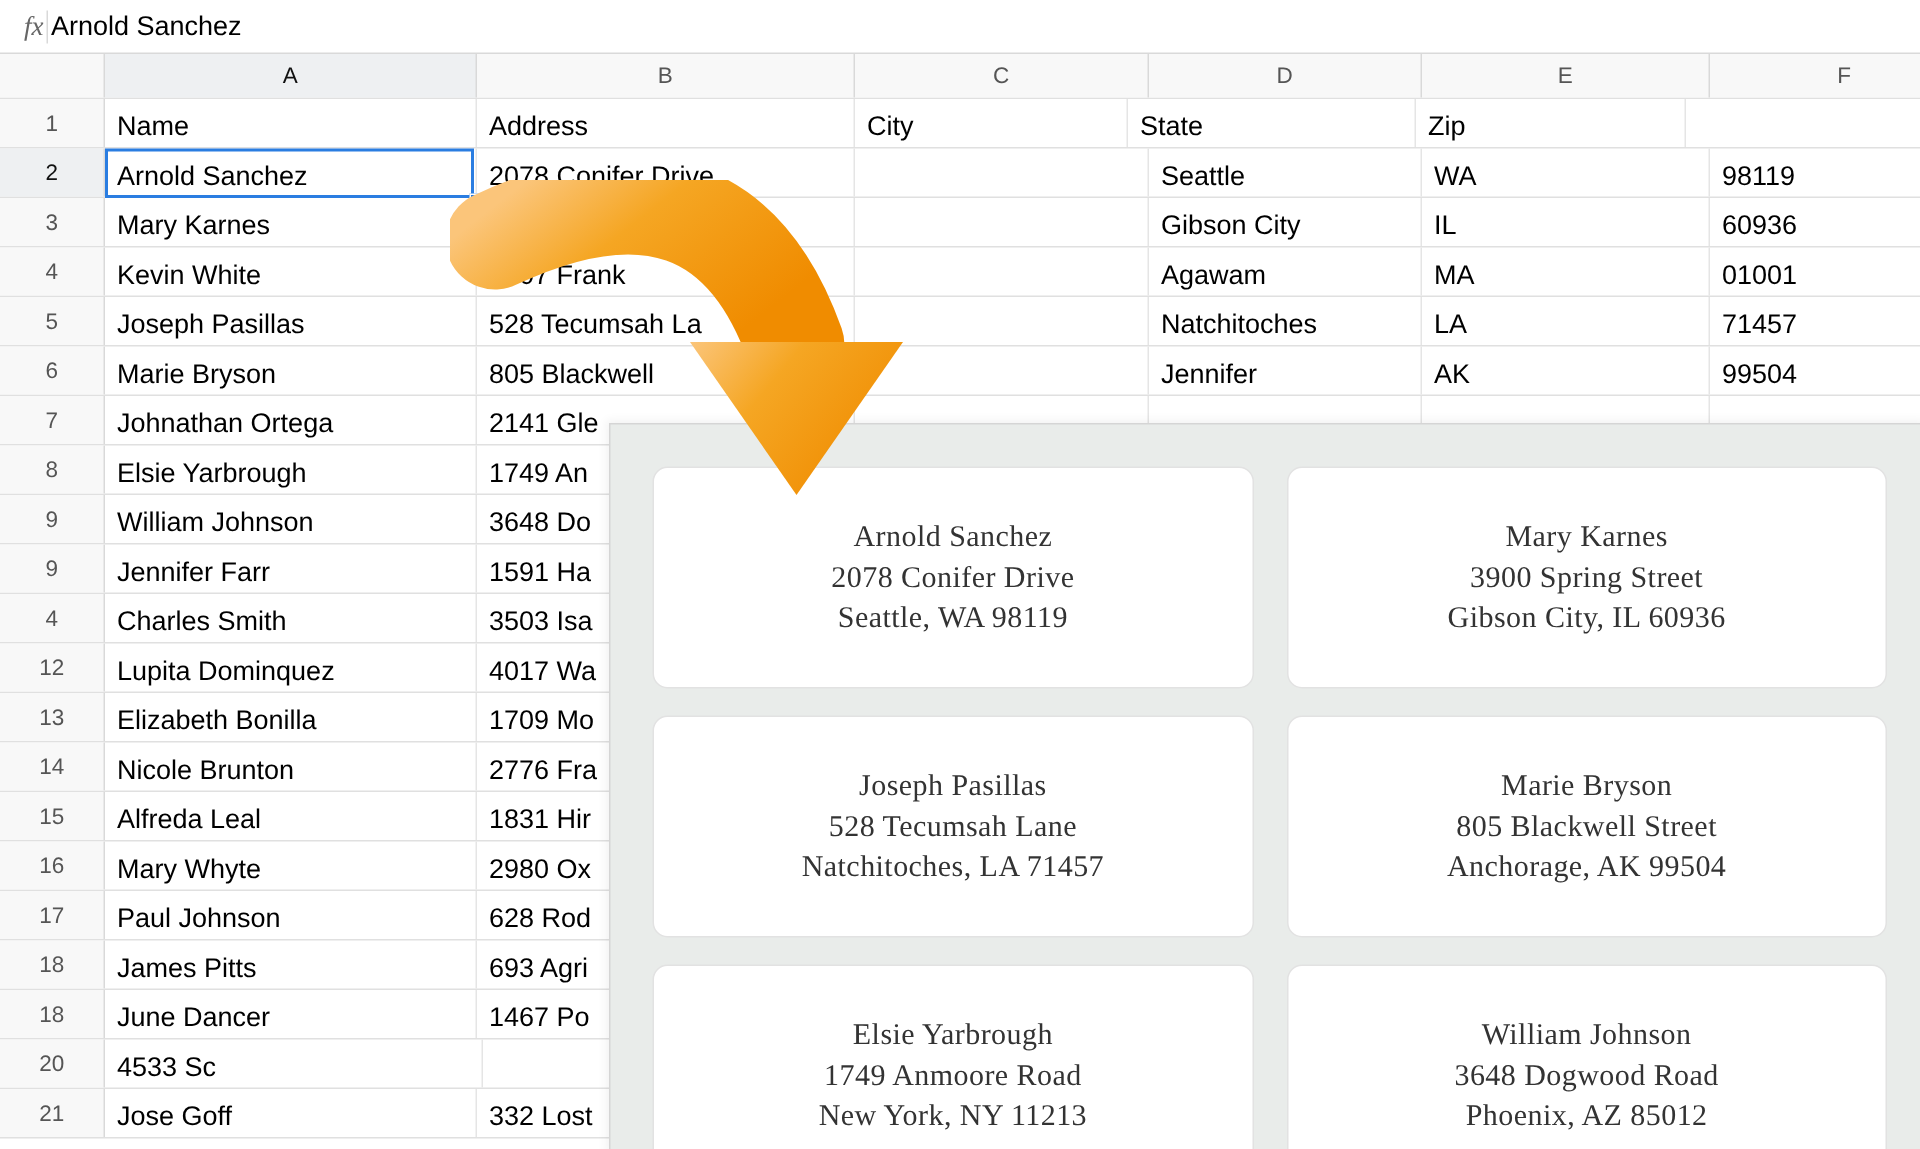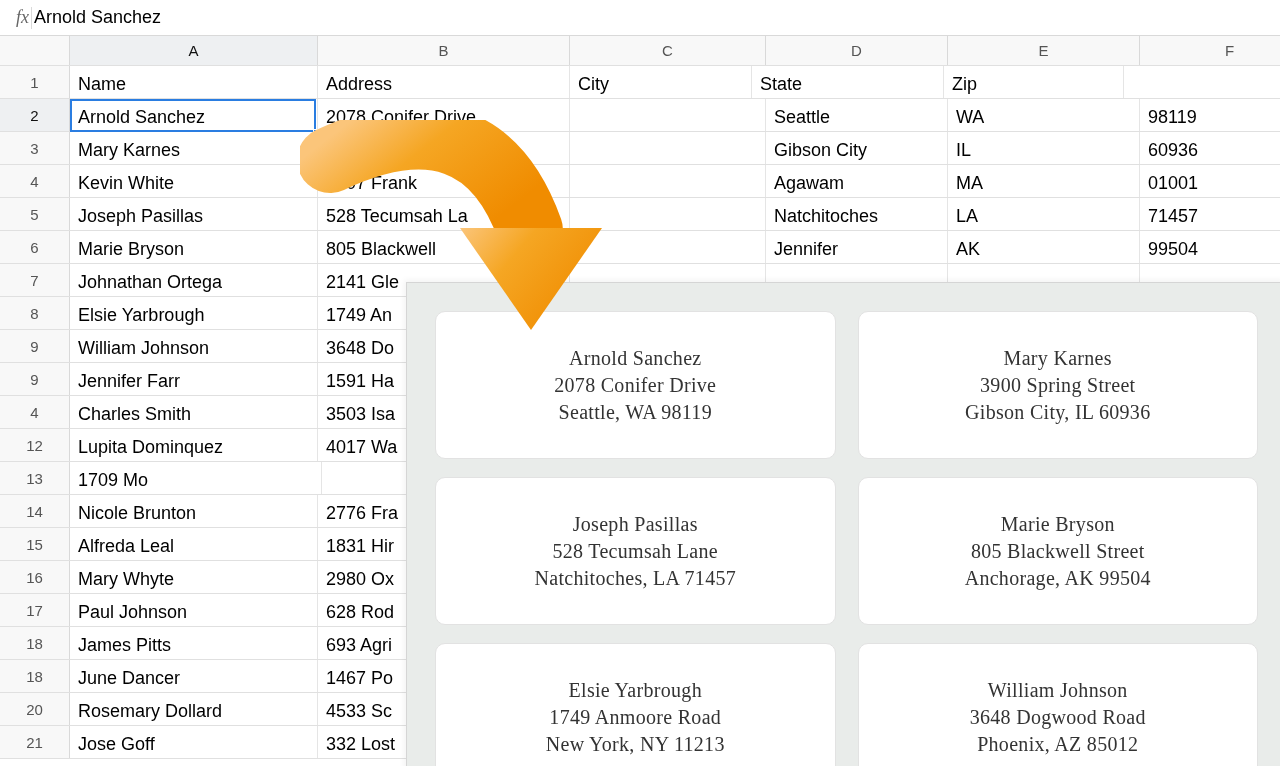--- a/index.html
+++ b/index.html
@@ -271,20 +271,21 @@
         <div class="row-num">12</div>
         <div class="cell cA">Lupita Dominquez</div>
         <div class="cell cB">4017 Wa</div>
         <div class="cell cC"></div>
         <div class="cell cD"></div>
         <div class="cell cE"></div>
         <div class="cell cF"></div>
       </div>
       <div class="data-row">
         <div class="row-num">13</div>
+        <div class="cell cA">Elizabeth Bonilla</div>
         <div class="cell cB">1709 Mo</div>
         <div class="cell cC"></div>
         <div class="cell cD"></div>
         <div class="cell cE"></div>
         <div class="cell cF"></div>
       </div>
       <div class="data-row">
         <div class="row-num">14</div>
         <div class="cell cA">Nicole Brunton</div>
         <div class="cell cB">2776 Fra</div>
@@ -333,21 +334,20 @@
         <div class="row-num">18</div>
         <div class="cell cA">June Dancer</div>
         <div class="cell cB">1467 Po</div>
         <div class="cell cC"></div>
         <div class="cell cD"></div>
         <div class="cell cE"></div>
         <div class="cell cF"></div>
       </div>
       <div class="data-row">
         <div class="row-num">20</div>
-        <div class="cell cA">Rosemary Dollard</div>
         <div class="cell cB">4533 Sc</div>
         <div class="cell cC"></div>
         <div class="cell cD"></div>
         <div class="cell cE"></div>
         <div class="cell cF"></div>
       </div>
       <div class="data-row">
         <div class="row-num">21</div>
         <div class="cell cA">Jose Goff</div>
         <div class="cell cB">332 Lost</div>

